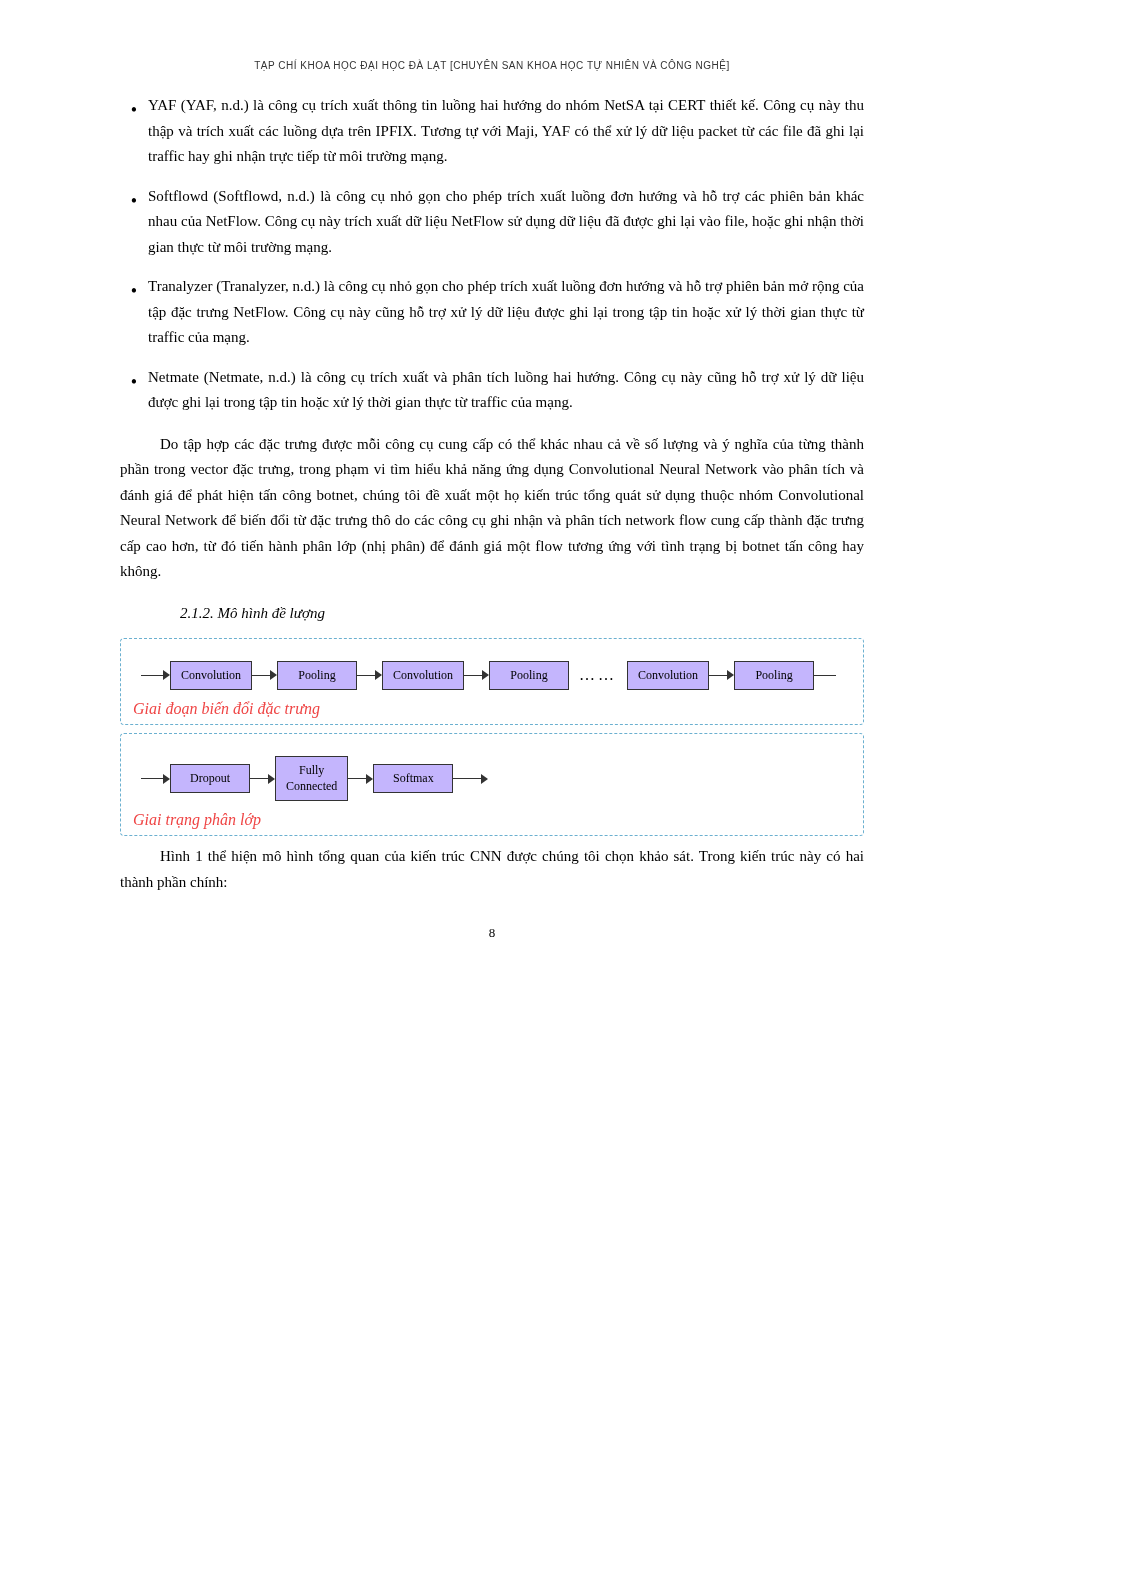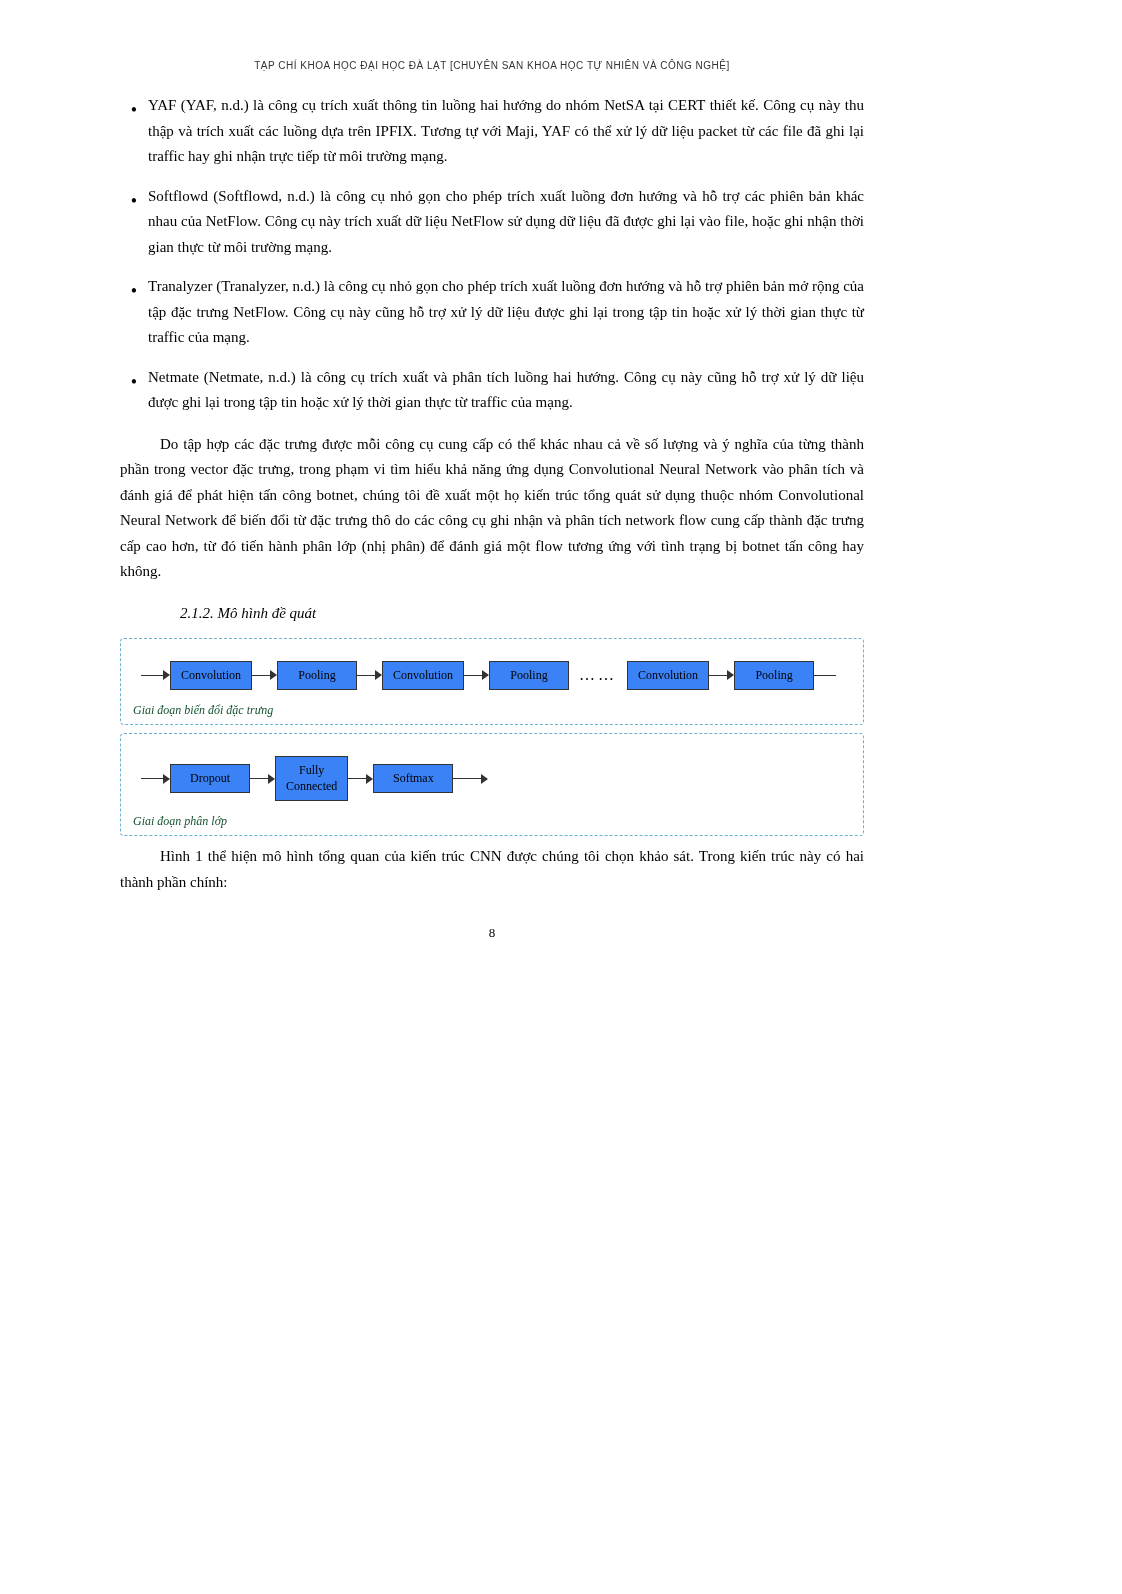--- a/index.html
+++ b/index.html
@@ -90,40 +90,40 @@
       border-radius: 4px;
       padding: 18px 36px 30px 20px;
       margin: 8px 0 0 0;
       position: relative;
     }
 
     .diagram-label {
       position: absolute;
       bottom: 6px;
       left: 12px;
-      font-size: 12px;
+      font-size: 16px;
       font-style: italic;
-      color: #14532d;
+      color: #ef4444;
     }
 
     .flow-row {
       display: flex;
       align-items: center;
       justify-content: flex-start;
       gap: 0;
       padding: 4px 0;
     }
 
     .flow-box {
       border: 1px solid #333;
       padding: 6px 10px;
       font-size: 12px;
       text-align: center;
       min-width: 80px;
-      background: #3b82f6;
+      background: #c4b5fd;
       line-height: 1.3;
     }
 
     .figure-caption {
       text-align: center;
       font-weight: bold;
       font-size: 14px;
       margin: 12px 0 16px 0;
       line-height: 1.5;
     }
@@ -170,21 +170,21 @@
       <span class="bullet-content">Tranalyzer (Tranalyzer, n.d.) là công cụ nhỏ gọn cho phép trích xuất luồng đơn hướng và hỗ trợ phiên bản mở rộng của tập đặc trưng NetFlow. Công cụ này cũng hỗ trợ xử lý dữ liệu được ghi lại trong tập tin hoặc xử lý thời gian thực từ traffic của mạng.</span>
     </li>
     <li>
       <span class="bullet-dot">•</span>
       <span class="bullet-content">Netmate (Netmate, n.d.) là công cụ trích xuất và phân tích luồng hai hướng. Công cụ này cũng hỗ trợ xử lý dữ liệu được ghi lại trong tập tin hoặc xử lý thời gian thực từ traffic của mạng.</span>
     </li>
   </ul>
 
   <p class="paragraph">Do tập hợp các đặc trưng được mỗi công cụ cung cấp có thể khác nhau cả về số lượng và ý nghĩa của từng thành phần trong vector đặc trưng, trong phạm vi tìm hiểu khả năng ứng dụng Convolutional Neural Network vào phân tích và đánh giá để phát hiện tấn công botnet, chúng tôi đề xuất một họ kiến trúc tổng quát sử dụng thuộc nhóm Convolutional Neural Network để biến đổi từ đặc trưng thô do các công cụ ghi nhận và phân tích network flow cung cấp thành đặc trưng cấp cao hơn, từ đó tiến hành phân lớp (nhị phân) để đánh giá một flow tương ứng với tình trạng bị botnet tấn công hay không.</p>
 
-  <div class="section-heading">2.1.2. Mô hình đề quát</div>
+  <div class="section-heading">2.1.2. Mô hình đề lượng</div>
 
   <div style="margin: 0 0 8px 0;">
 
     <div class="diagram-upper">
       <div class="flow-row">
 
         <div style="display:flex;align-items:center;flex-shrink:0;">
           <div class="h-line" style="width:22px;"></div>
           <div class="arrowhead"></div>
         </div>
@@ -252,21 +252,21 @@
           <div class="arrowhead"></div>
         </div>
 
         <div class="flow-box">Softmax</div>
 
         <div style="display:flex;align-items:center;flex-shrink:0;">
           <div class="h-line" style="width:28px;"></div>
           <div class="arrowhead"></div>
         </div>
       </div>
-      <div class="diagram-label">Giai đoạn phân lớp</div>
+      <div class="diagram-label">Giai trạng phân lớp</div>
     </div>
 
   </div>
 
 
   <p class="paragraph">Hình 1 thể hiện mô hình tổng quan của kiến trúc CNN được chúng tôi chọn khảo sát. Trong kiến trúc này có hai thành phần chính:</p>
 
   <div class="page-number">8</div>
 
 </div>

